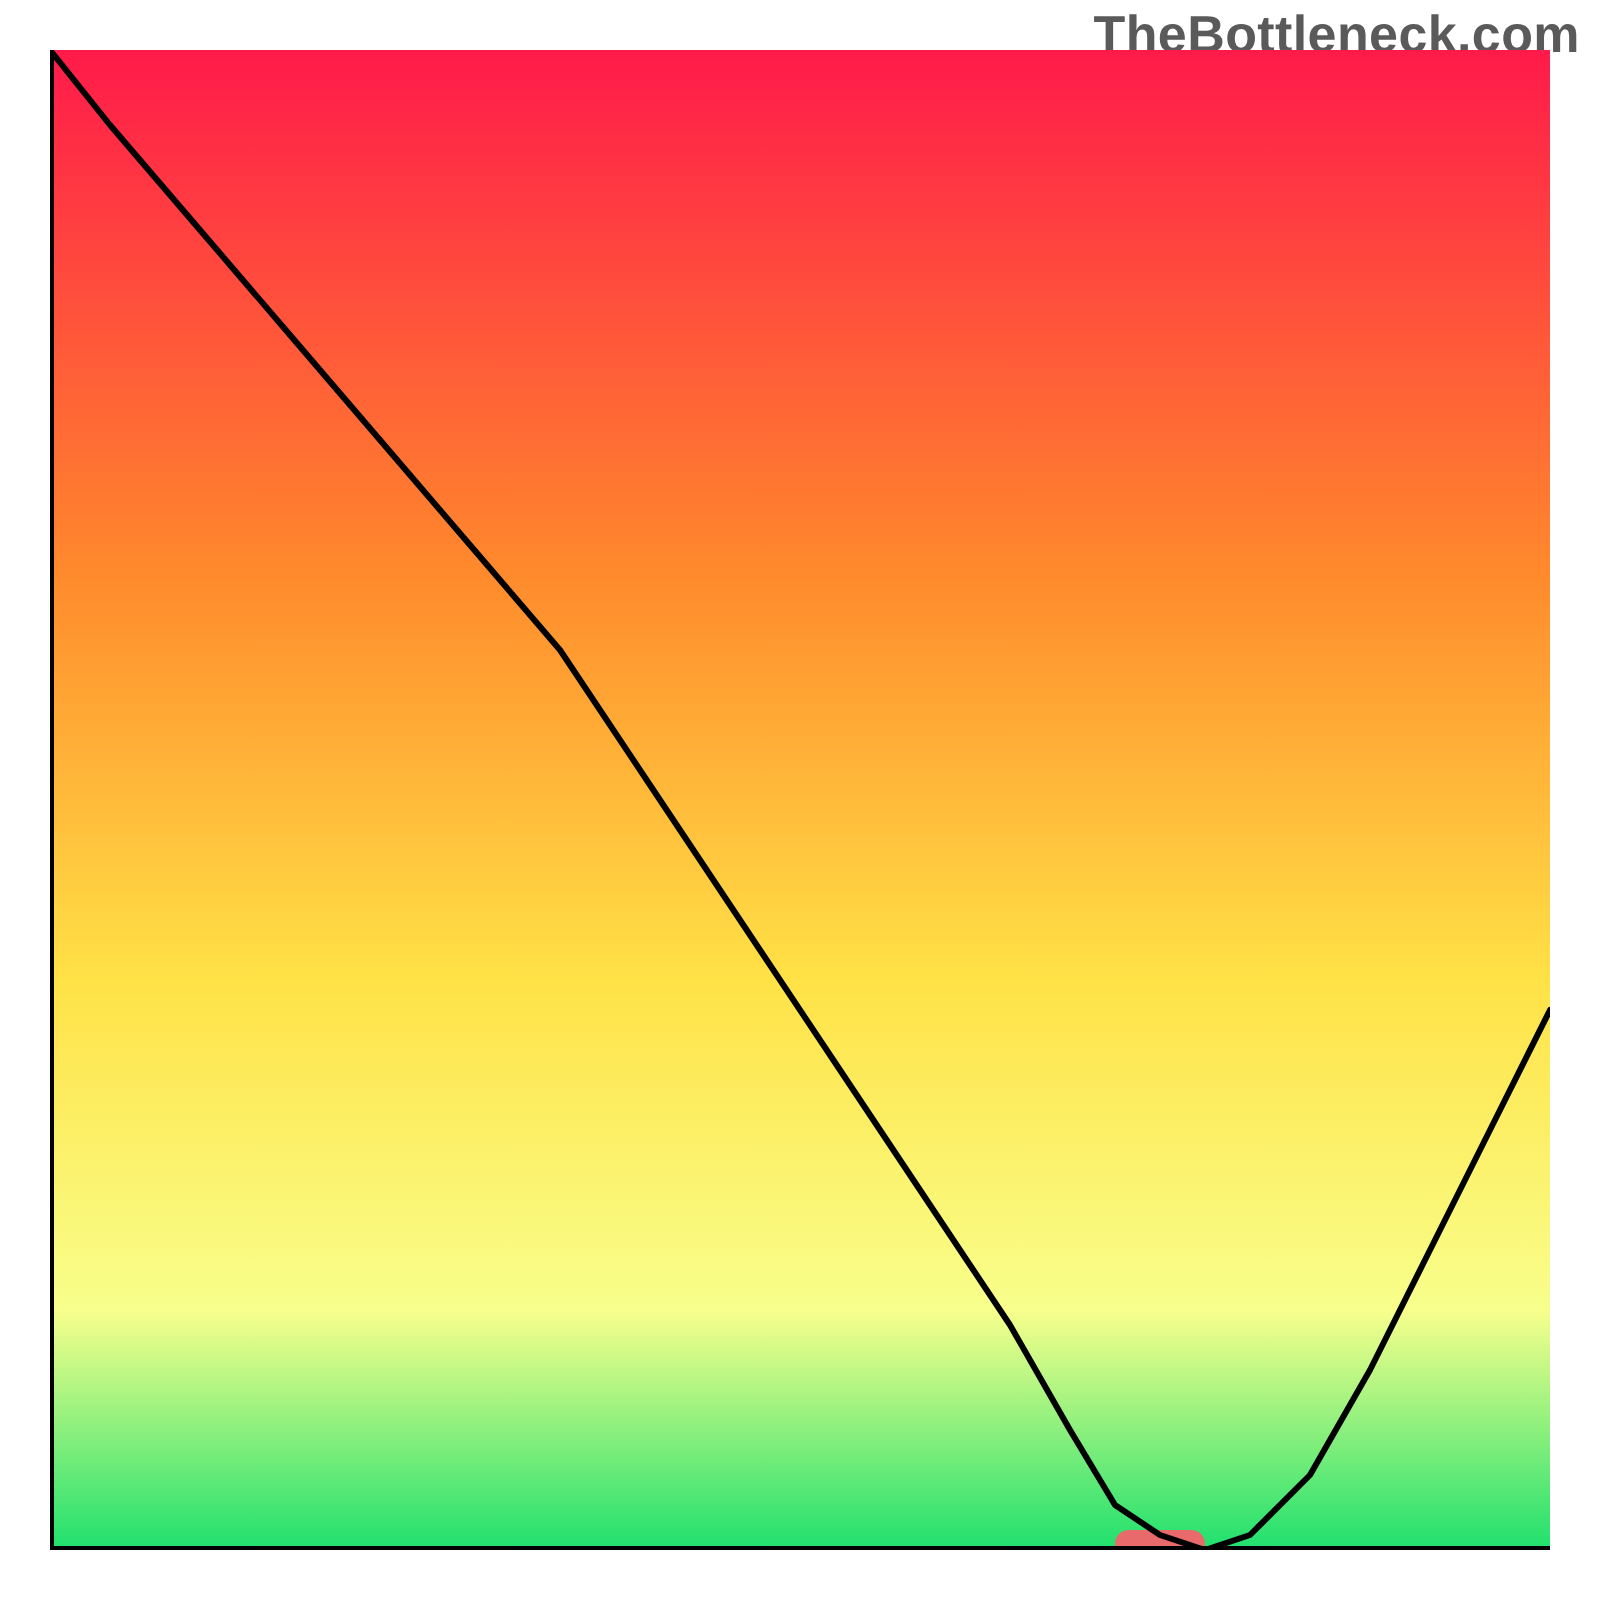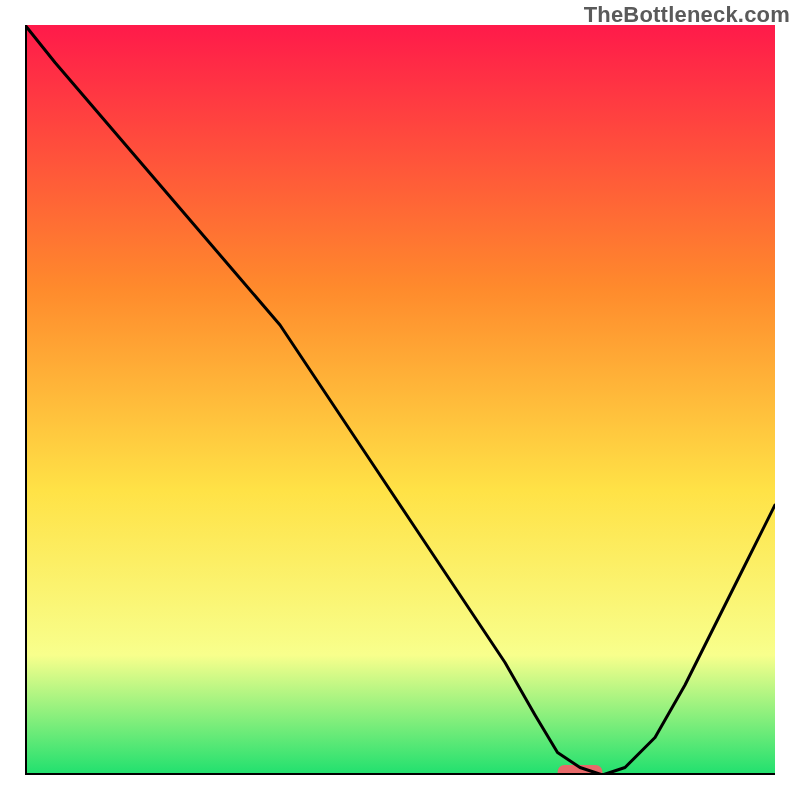--- a/index.html
+++ b/index.html
@@ -12,21 +12,21 @@
   }
   .container {
     position: relative;
     width: 800px;
     height: 800px;
   }
   .watermark {
     position: absolute;
     top: 2px;
     right: 10px;
-    font-size: 22px;
+    font-size: 26px;
     font-weight: 600;
     color: #5a5a5a;
     letter-spacing: 0.2px;
   }
   .plot-area {
     position: absolute;
     left: 25px;
     top: 25px;
     width: 750px;
     height: 750px;

